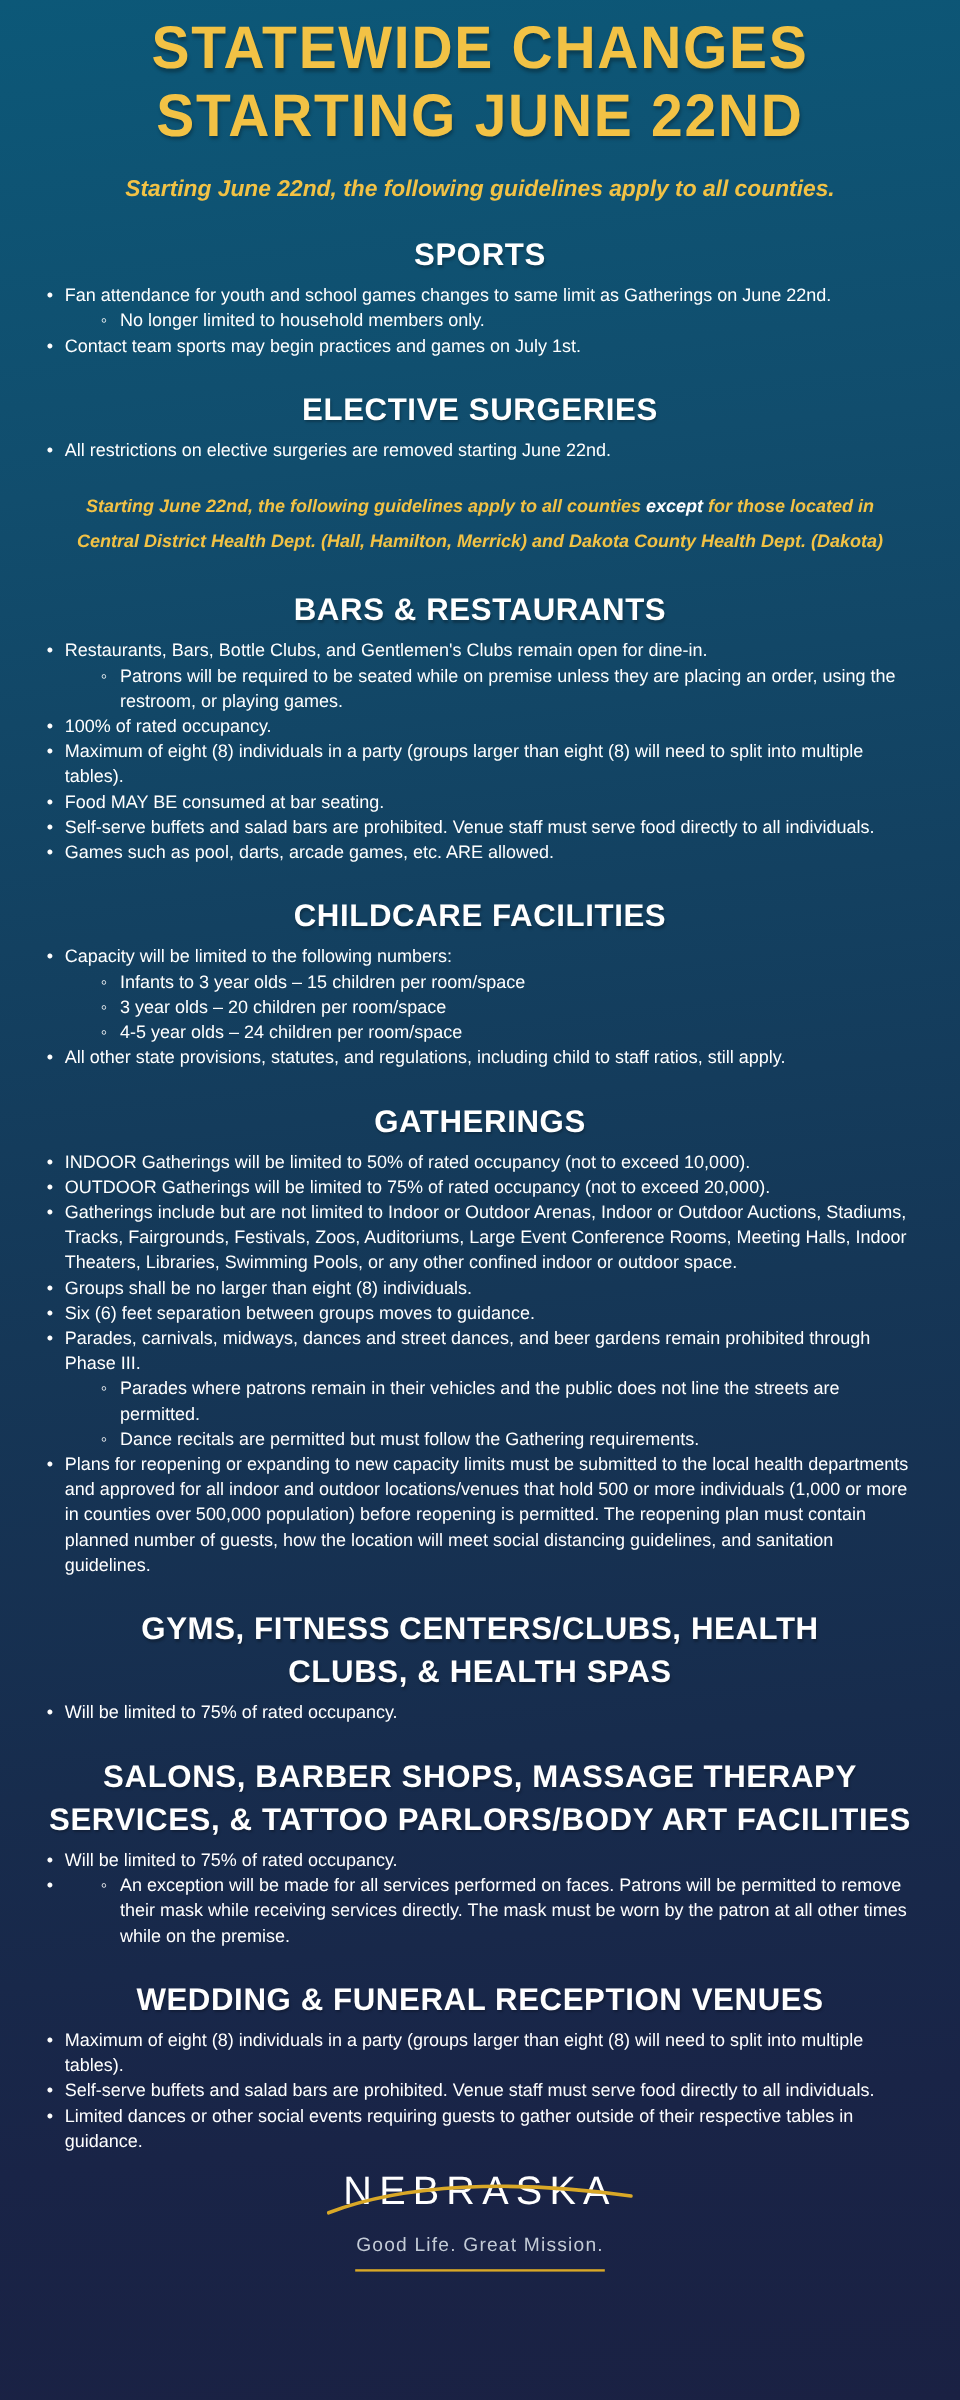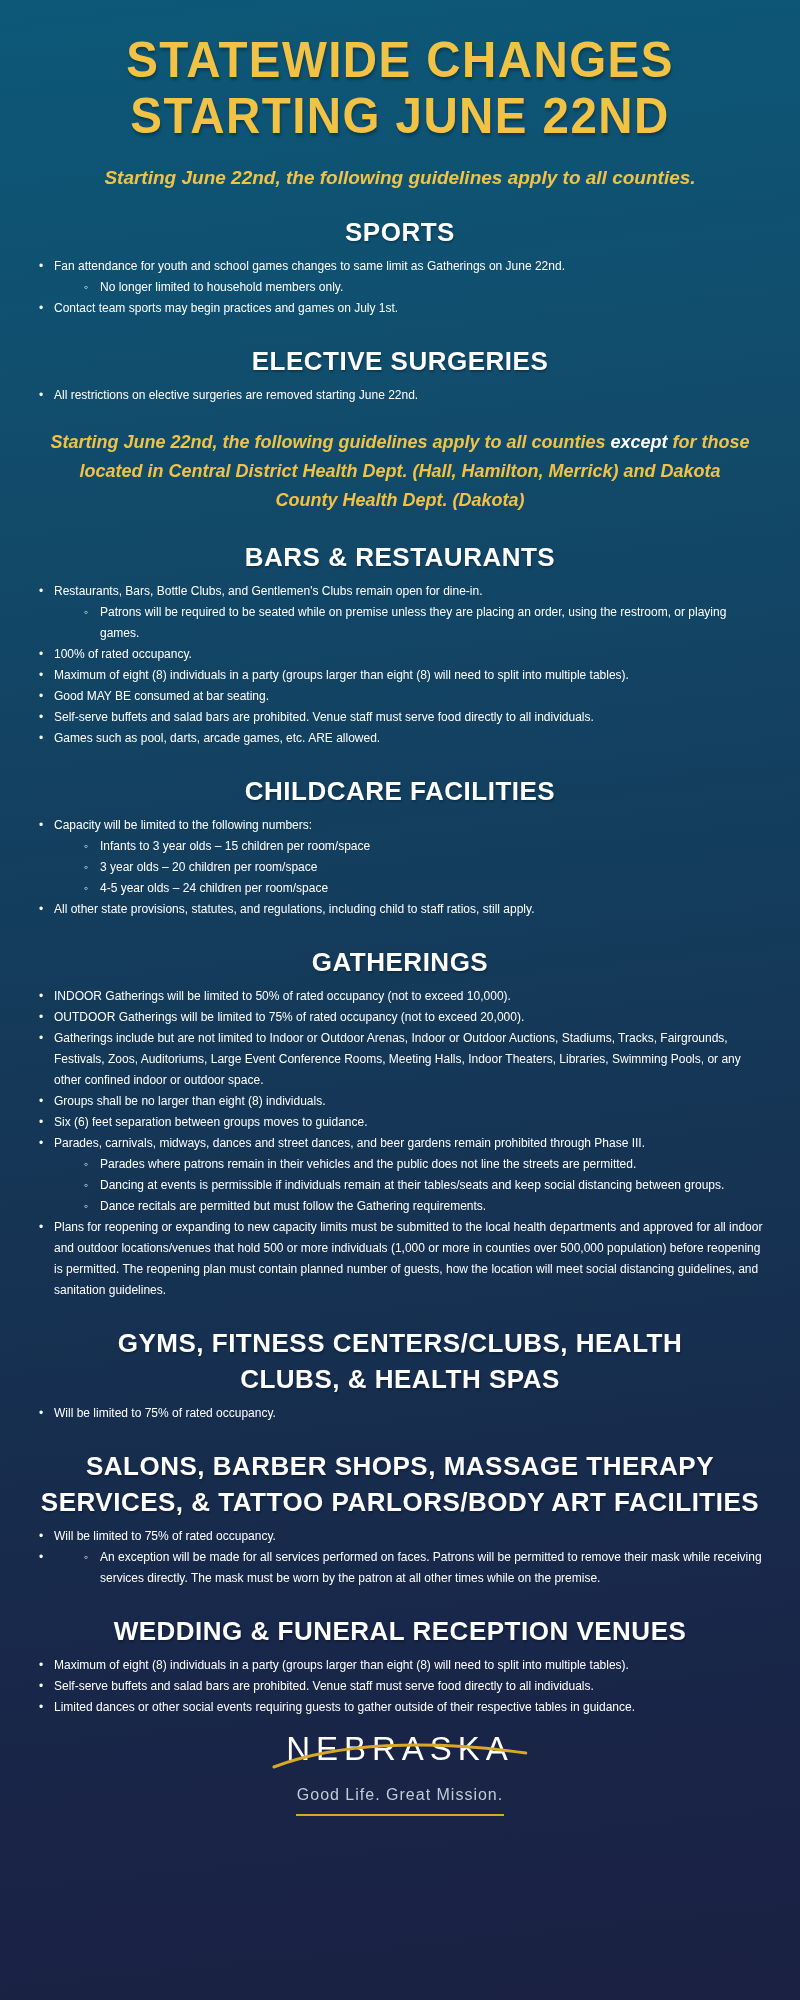--- a/index.html
+++ b/index.html
@@ -3,50 +3,50 @@
 <meta charset="utf-8">
 <style>
   * { margin:0; padding:0; box-sizing:border-box; }
   html,body { width:800px; }
   body {
     width:800px; height:2000px; overflow:hidden;
     font-family:"Liberation Sans", sans-serif;
     color:#ffffff;
     background:linear-gradient(174deg, #0c5878 0%, #114d6d 20%, #134161 38%, #153757 54%, #172c4d 72%, #192447 87%, #1a2143 100%);
   }
-  .page { width:800px; height:2000px; padding:32px 36px 0; }
+  .page { width:800px; height:2000px; padding:12px 36px 0; }
 
   .title {
     color:#f2c245; text-align:center; font-weight:bold;
     font-size:50px; line-height:56px; letter-spacing:1.5px;
     white-space:pre-line; text-shadow:1px 3px 3px rgba(0,0,0,.28);
     transform:scaleX(.95); transform-origin:center;
   }
   .subtitle {
     margin-top:22px; text-align:center; color:#f2c245;
     font-style:italic; font-weight:bold; font-size:19px; line-height:24px;
   }
 
   h2.section-heading {
     margin:24px 0 6px; text-align:center; color:#ffffff;
     font-size:26px; line-height:36px; letter-spacing:.5px;
     white-space:pre-line; text-shadow:1px 2px 2px rgba(0,0,0,.25);
   }
 
-  ul.bullets { list-style:none; font-size:12px; line-height:21px; }
+  ul.bullets { list-style:none; font-size:15px; line-height:21px; }
   ul.bullets > li { position:relative; padding-left:18px; }
   ul.bullets > li::before { content:"•"; position:absolute; left:3px; top:0; }
   ul.sub-bullets { list-style:none; margin-left:28px; }
   ul.sub-bullets > li { position:relative; padding-left:18px; }
   ul.sub-bullets > li::before { content:"◦"; position:absolute; left:2px; top:0; }
 
   .note {
     margin:22px auto 0; width:706px; text-align:center;
     color:#f2c245; font-style:italic; font-weight:bold;
-    font-size:18px; line-height:29px;
+    font-size:15px; line-height:29px;
   }
   .note .note-bold { color:#ffffff; font-weight:bold; }
 
   .logo { margin-top:14px; text-align:center; }
   .brand-wrap { position:relative; display:inline-block; }
   .brand {
     position:relative; display:inline-block; color:#ffffff;
     font-size:33px; line-height:34px; letter-spacing:6px; font-weight:400;
   }
   .swoosh { position:absolute; left:-14px; bottom:-6px; width:calc(100% + 28px); height:36px; pointer-events:none; }
@@ -74,21 +74,21 @@
         <li><span>All restrictions on elective surgeries are removed starting June 22nd.</span></li>
       </ul>
       <p class="note"><span>Starting June 22nd, the following guidelines apply to all counties </span><b class="note-bold">except</b><span> for those located in Central District Health Dept. (Hall, Hamilton, Merrick) and Dakota County Health Dept. (Dakota)</span></p>
       <h2 class="section-heading">BARS &amp; RESTAURANTS</h2>
       <ul class="bullets">
         <li><span>Restaurants, Bars, Bottle Clubs, and Gentlemen's Clubs remain open for dine-in.</span><ul class="sub-bullets">
             <li><span>Patrons will be required to be seated while on premise unless they are placing an order, using the restroom, or playing games.</span></li>
           </ul></li>
         <li><span>100% of rated occupancy.</span></li>
         <li><span>Maximum of eight (8) individuals in a party (groups larger than eight (8) will need to split into multiple tables).</span></li>
-        <li><span>Good MAY BE consumed at bar seating.</span></li>
+        <li><span>Food MAY BE consumed at bar seating.</span></li>
         <li><span>Self-serve buffets and salad bars are prohibited. Venue staff must serve food directly to all individuals.</span></li>
         <li><span>Games such as pool, darts, arcade games, etc. ARE allowed.</span></li>
       </ul>
       <h2 class="section-heading">CHILDCARE FACILITIES</h2>
       <ul class="bullets">
         <li><span>Capacity will be limited to the following numbers:</span><ul class="sub-bullets">
             <li><span>Infants to 3 year olds – 15 children per room/space</span></li>
             <li><span>3 year olds – 20 children per room/space</span></li>
             <li><span>4-5 year olds – 24 children per room/space</span></li>
           </ul></li>
@@ -96,21 +96,20 @@
       </ul>
       <h2 class="section-heading">GATHERINGS</h2>
       <ul class="bullets">
         <li><span>INDOOR Gatherings will be limited to 50% of rated occupancy (not to exceed 10,000).</span></li>
         <li><span>OUTDOOR Gatherings will be limited to 75% of rated occupancy (not to exceed 20,000).</span></li>
         <li><span>Gatherings include but are not limited to Indoor or Outdoor Arenas, Indoor or Outdoor Auctions, Stadiums, Tracks, Fairgrounds, Festivals, Zoos, Auditoriums, Large Event Conference Rooms, Meeting Halls, Indoor Theaters, Libraries, Swimming Pools, or any other confined indoor or outdoor space.</span></li>
         <li><span>Groups shall be no larger than eight (8) individuals.</span></li>
         <li><span>Six (6) feet separation between groups moves to guidance.</span></li>
         <li><span>Parades, carnivals, midways, dances and street dances, and beer gardens remain prohibited through Phase III.</span><ul class="sub-bullets">
             <li><span>Parades where patrons remain in their vehicles and the public does not line the streets are permitted.</span></li>
-            <li><span>Dancing at events is permissible if individuals remain at their tables/seats and keep social distancing between groups.</span></li>
             <li><span>Dance recitals are permitted but must follow the Gathering requirements.</span></li>
           </ul></li>
         <li><span>Plans for reopening or expanding to new capacity limits must be submitted to the local health departments and approved for all indoor and outdoor locations/venues that hold 500 or more individuals (1,000 or more in counties over 500,000 population) before reopening is permitted. The reopening plan must contain planned number of guests, how the location will meet social distancing guidelines, and sanitation guidelines.</span></li>
       </ul>
       <h2 class="section-heading">GYMS, FITNESS CENTERS/CLUBS, HEALTH
 CLUBS, &amp; HEALTH SPAS</h2>
       <ul class="bullets">
         <li><span>Will be limited to 75% of rated occupancy.</span></li>
       </ul>
       <h2 class="section-heading">SALONS, BARBER SHOPS, MASSAGE THERAPY

